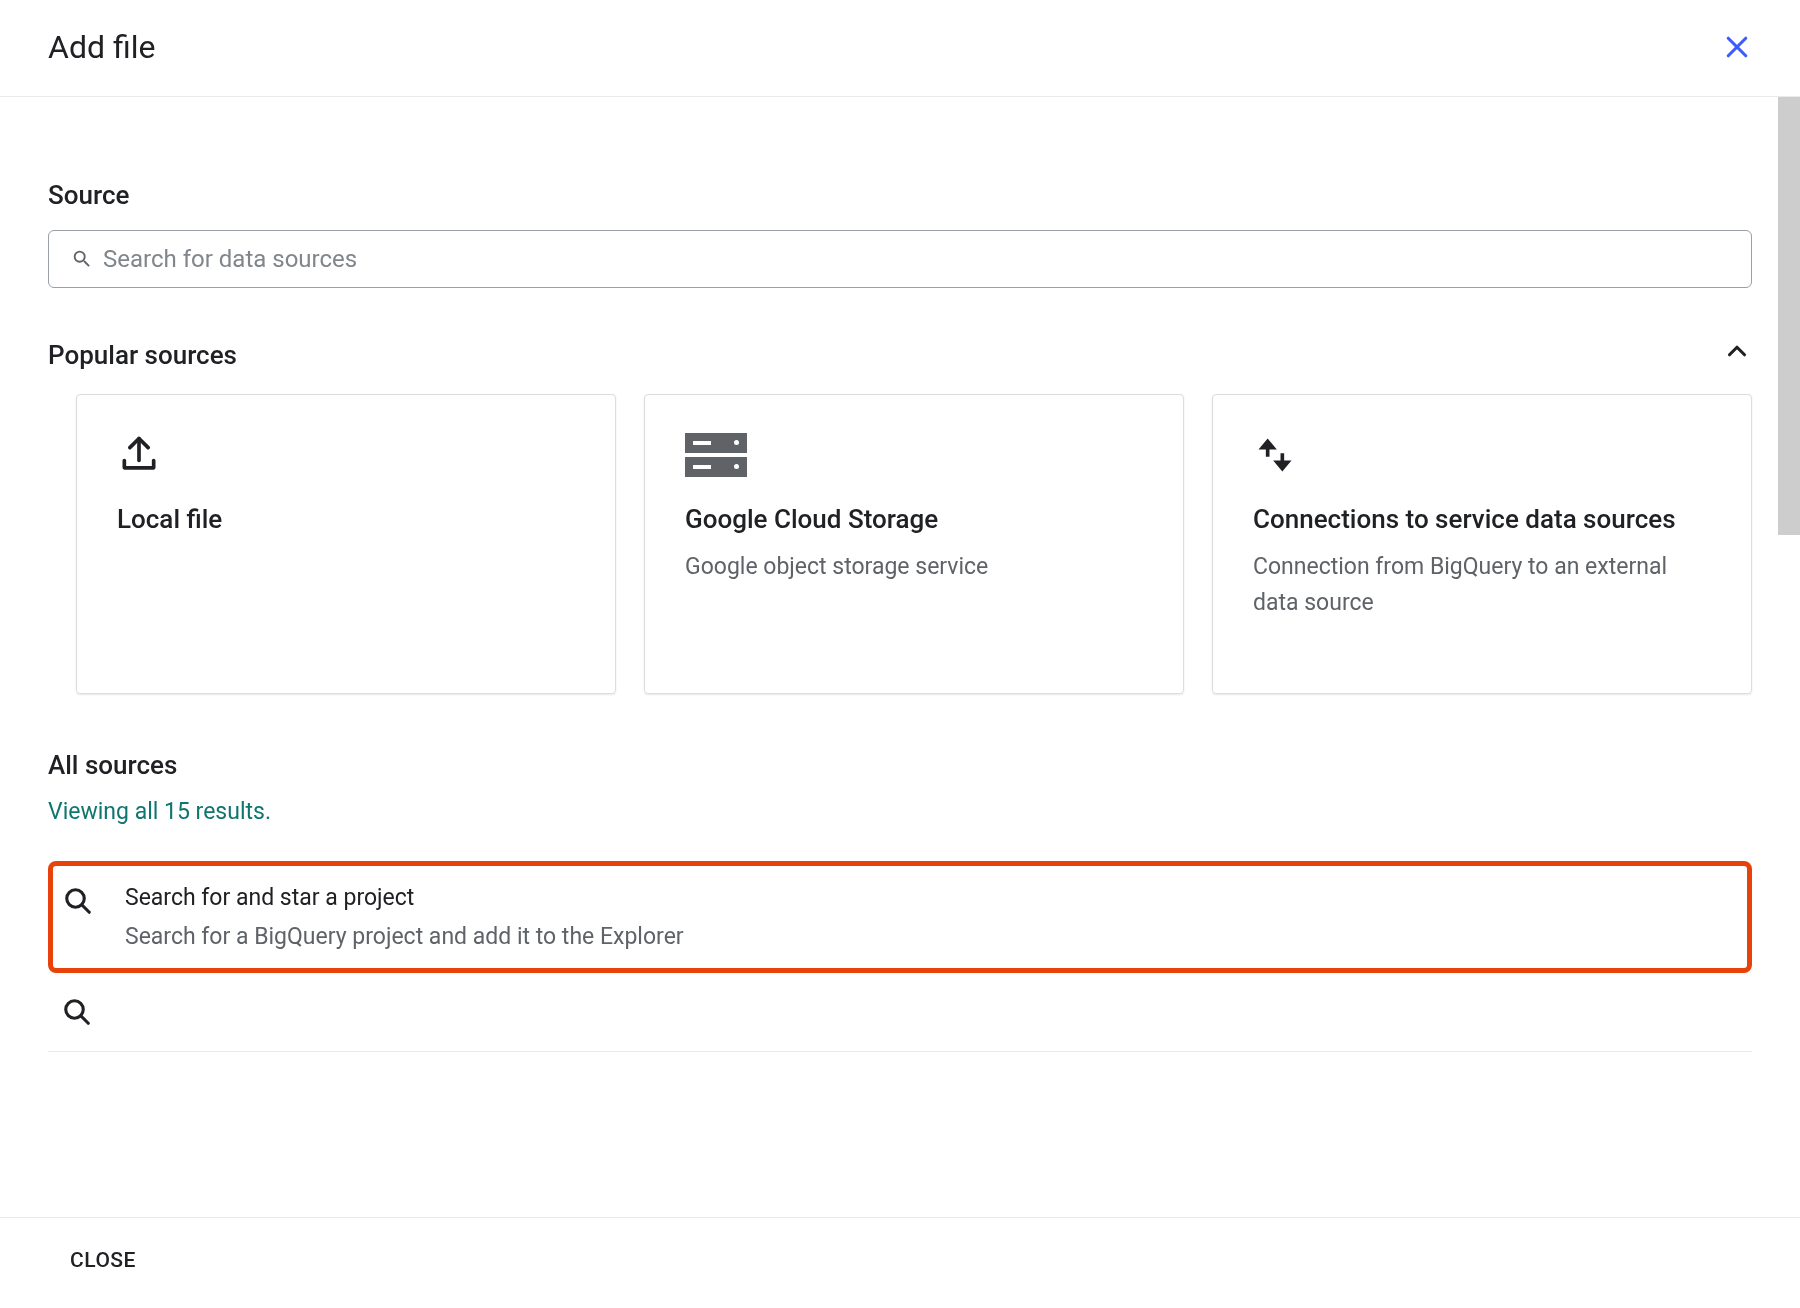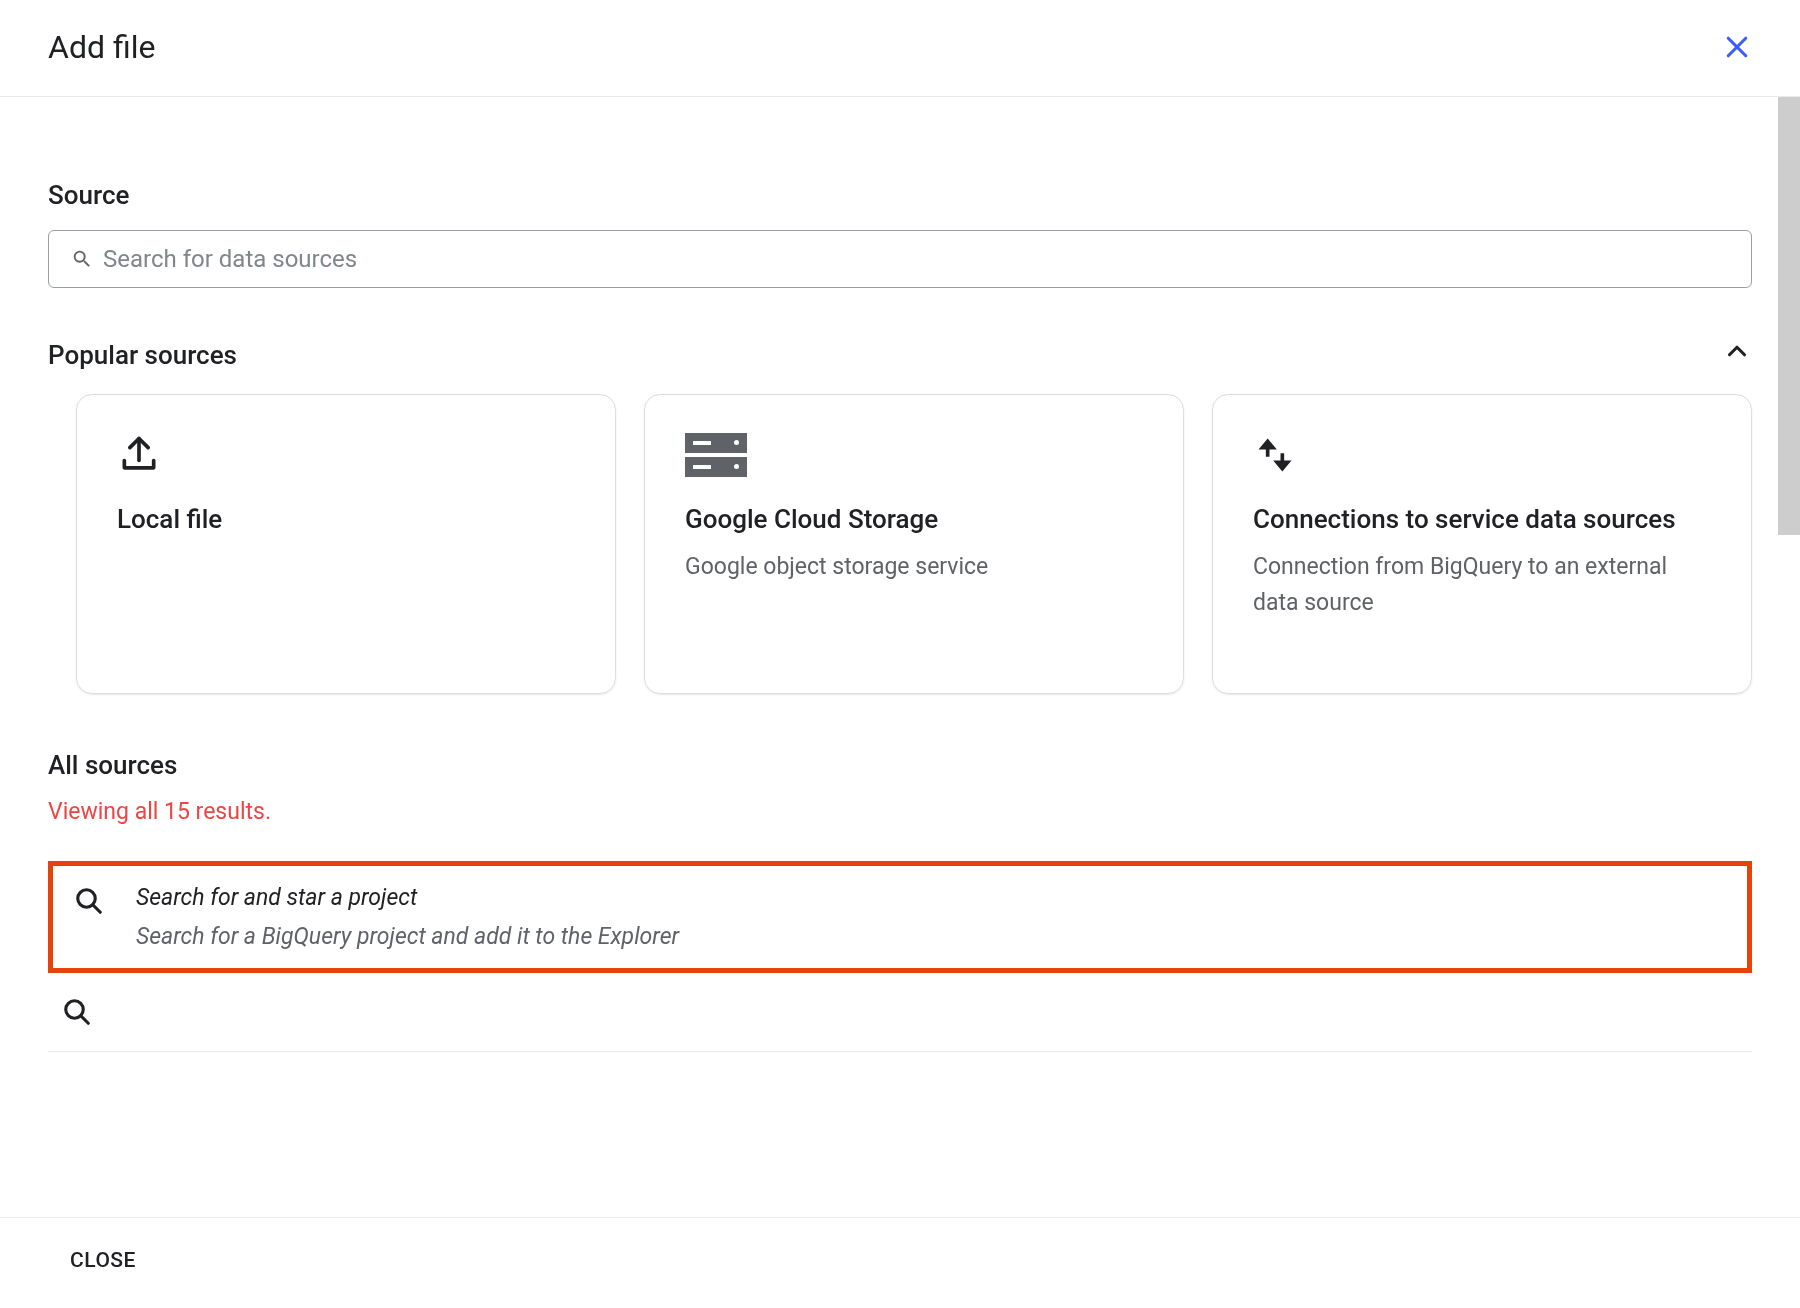--- a/index.html
+++ b/index.html
@@ -94,21 +94,21 @@
   .chevron-up-icon { color: #202124; }
   .cards {
     display: grid;
     grid-template-columns: repeat(3, 1fr);
     gap: 28px;
     padding-left: 28px;
     margin-bottom: 56px;
   }
   .card {
     border: 1px solid #dadce0;
-    border-radius: 16px;
+    border-radius: 4px;
     padding: 36px 56px 40px 40px;
     cursor: pointer;
     box-shadow: 0 1px 2px rgba(60,64,67,.12);
     min-height: 300px;
   }
   .card-icon {
     margin-bottom: 22px;
     color: #202124;
     height: 48px;
     display: flex;
@@ -126,36 +126,35 @@
     color: #5f6368;
     line-height: 1.55;
   }
   .all-sources-title {
     font-size: 26px;
     font-weight: 500;
     margin-bottom: 18px;
   }
   .results-count {
     font-size: 23px;
-    color: #ef4444;
+    color: #0f766e;
     margin-bottom: 36px;
   }
   .source-row {
     display: flex;
     align-items: flex-start;
     padding: 20px 14px;
     border-bottom: 1px solid #e8eaed;
     cursor: pointer;
   }
   .source-row.highlighted {
     border: 5px solid #e8420b;
-    border-radius: 0;
-    padding: 18px 21px;
+    border-radius: 8px;
+    padding: 18px 10px;
     margin-bottom: 2px;
-    font-style: italic;
   }
   .row-icon {
     margin-right: 32px;
     margin-top: 2px;
     color: #202124;
   }
   .row-text { flex: 1; }
   .row-title {
     font-size: 23px;
     color: #202124;

